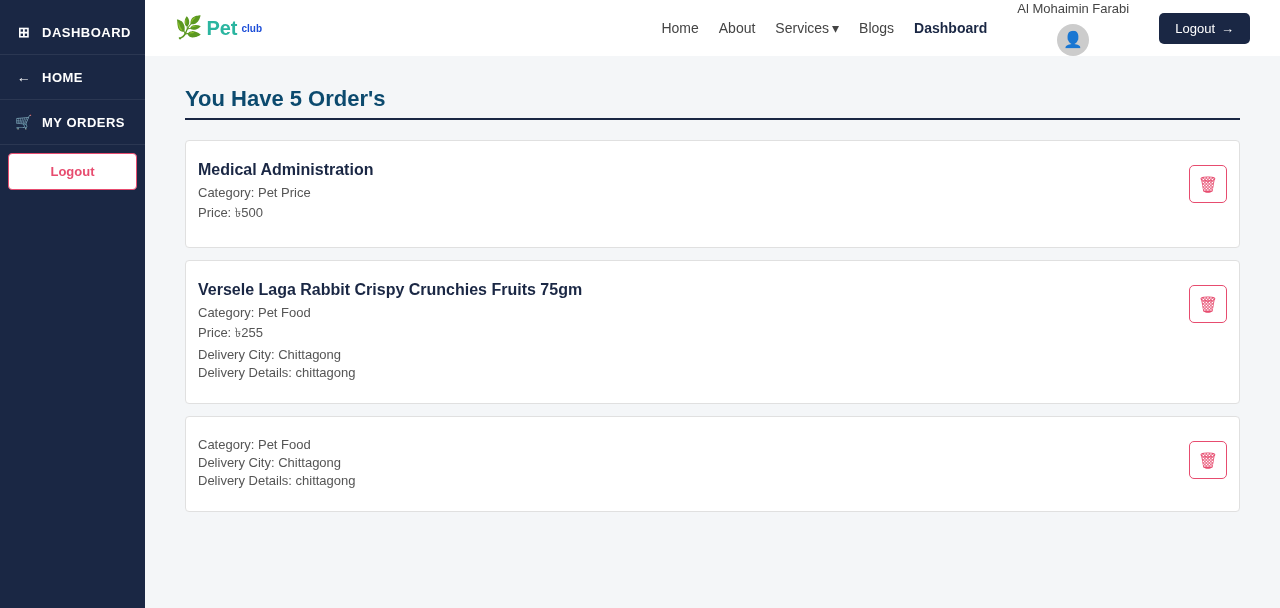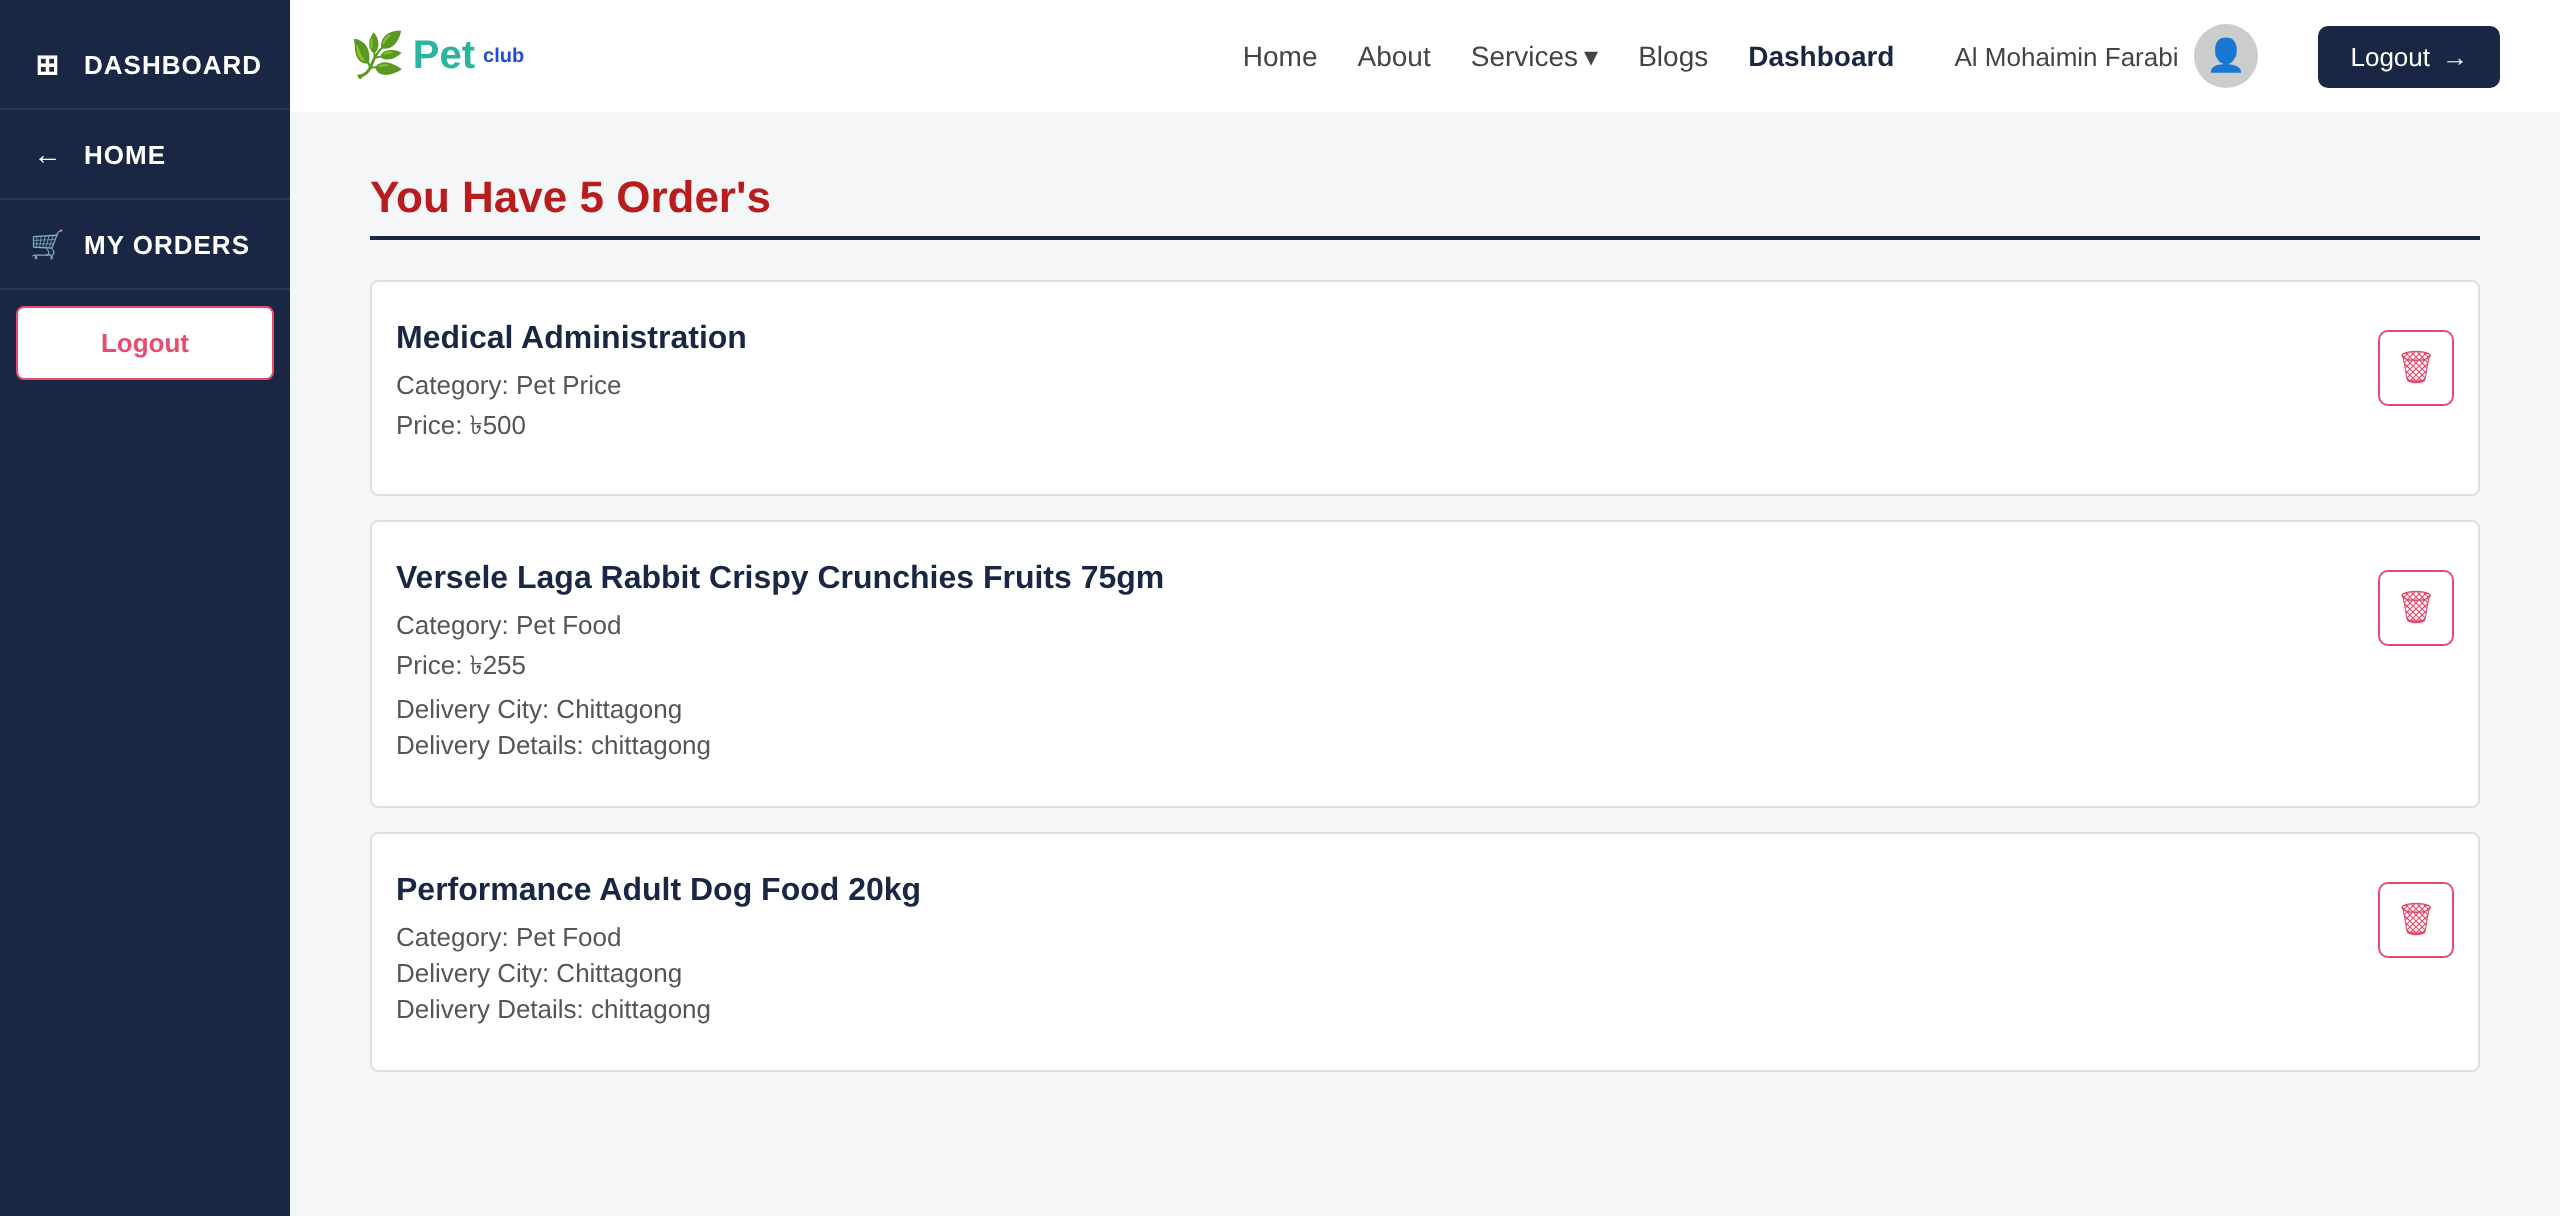--- a/index.html
+++ b/index.html
@@ -93,20 +93,21 @@
     }
     .nav-link.active { font-weight: bold; color: #1a2744; }
     .nav-link.services { display: flex; align-items: flex-end; gap: 3px; }
     .nav-user {
       display: flex;
       align-items: center;
       gap: 8px;
       margin-left: 10px;
       font-size: 13px;
       color: #444;
+      flex-direction: column;
     }
     .nav-avatar {
       width: 32px;
       height: 32px;
       border-radius: 50%;
       background: #ccc;
       overflow: hidden;
       display: flex;
       align-items: center;
       justify-content: center;
@@ -129,21 +130,21 @@
     
     .page-content {
       flex: 1;
       overflow-y: auto;
       padding: 30px 40px;
       background: #f4f6f8;
     }
     .page-title {
       font-size: 22px;
       font-weight: bold;
-      color: #b91c1c;
+      color: #0c4a6e;
       margin-bottom: 6px;
     }
     .title-divider {
       border: none;
       border-top: 2px solid #1a2744;
       margin-bottom: 20px;
     }
 
     
     .order-card {
@@ -254,21 +255,20 @@
       <p>Price: ৳255</p>
             <p>Delivery City: Chittagong</p>
             <p>Delivery Details: chittagong</p>
           </div>
           <button class="delete-btn" aria-label="Delete order">
       <span>🗑</span>
     </button>
         </div>
         <div class="order-card">
           <div class="order-info">
-      <h3>Performance Adult Dog Food 20kg</h3>
       <p>Category: Pet Food</p>
             <p>Delivery City: Chittagong</p>
             <p>Delivery Details: chittagong</p>
           </div>
           <button class="delete-btn" aria-label="Delete order">
       <span>🗑</span>
     </button>
         </div>
       </div>
   </div>

